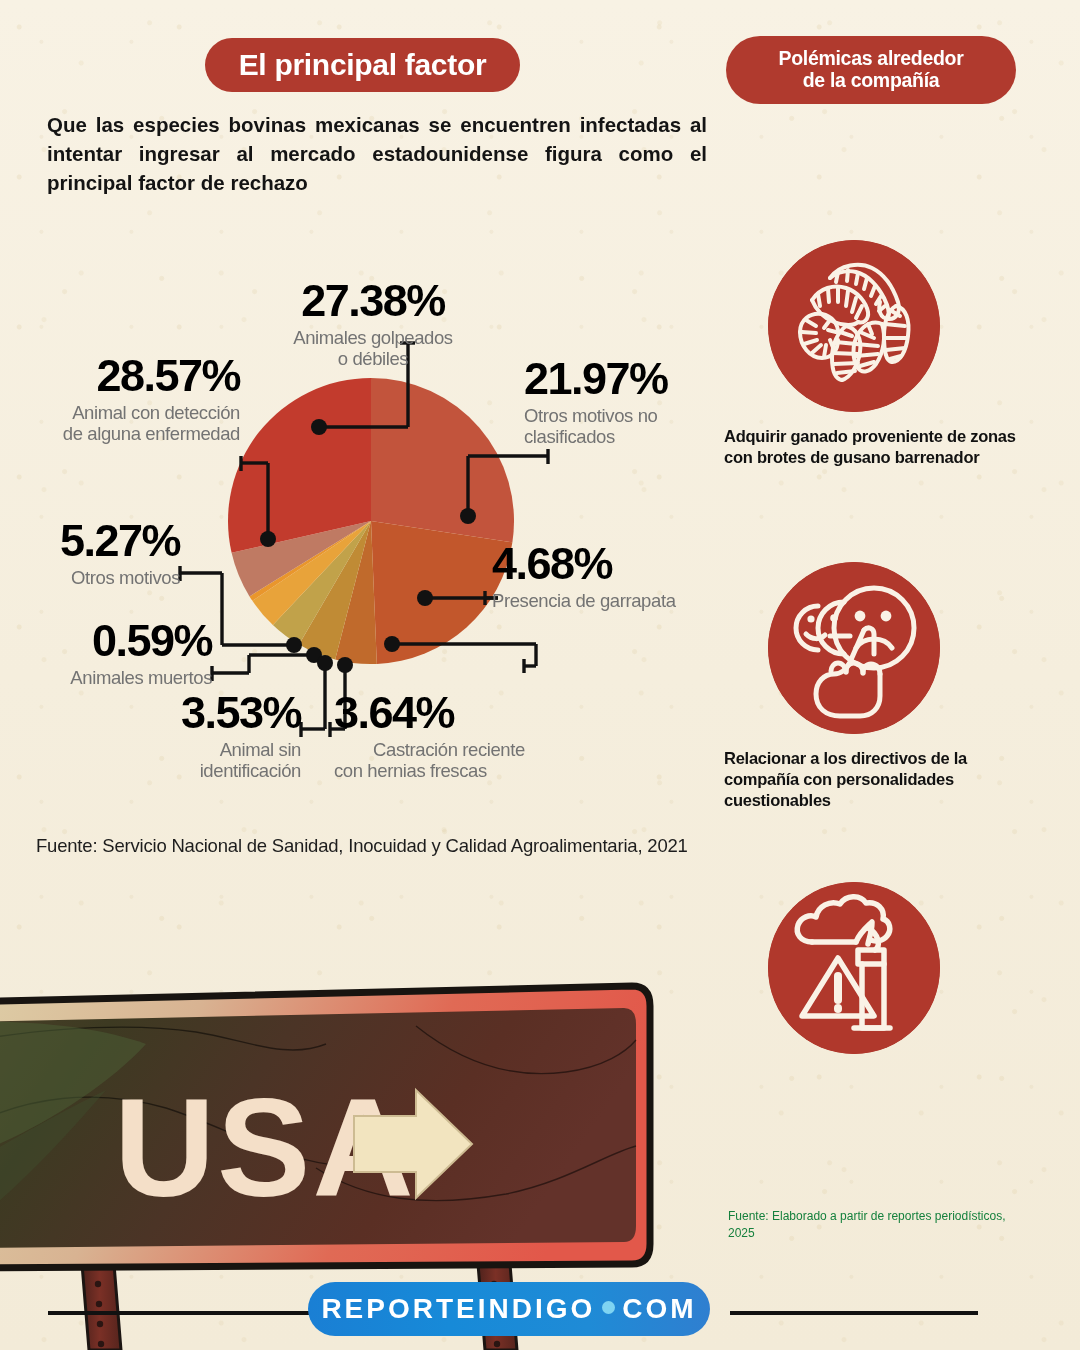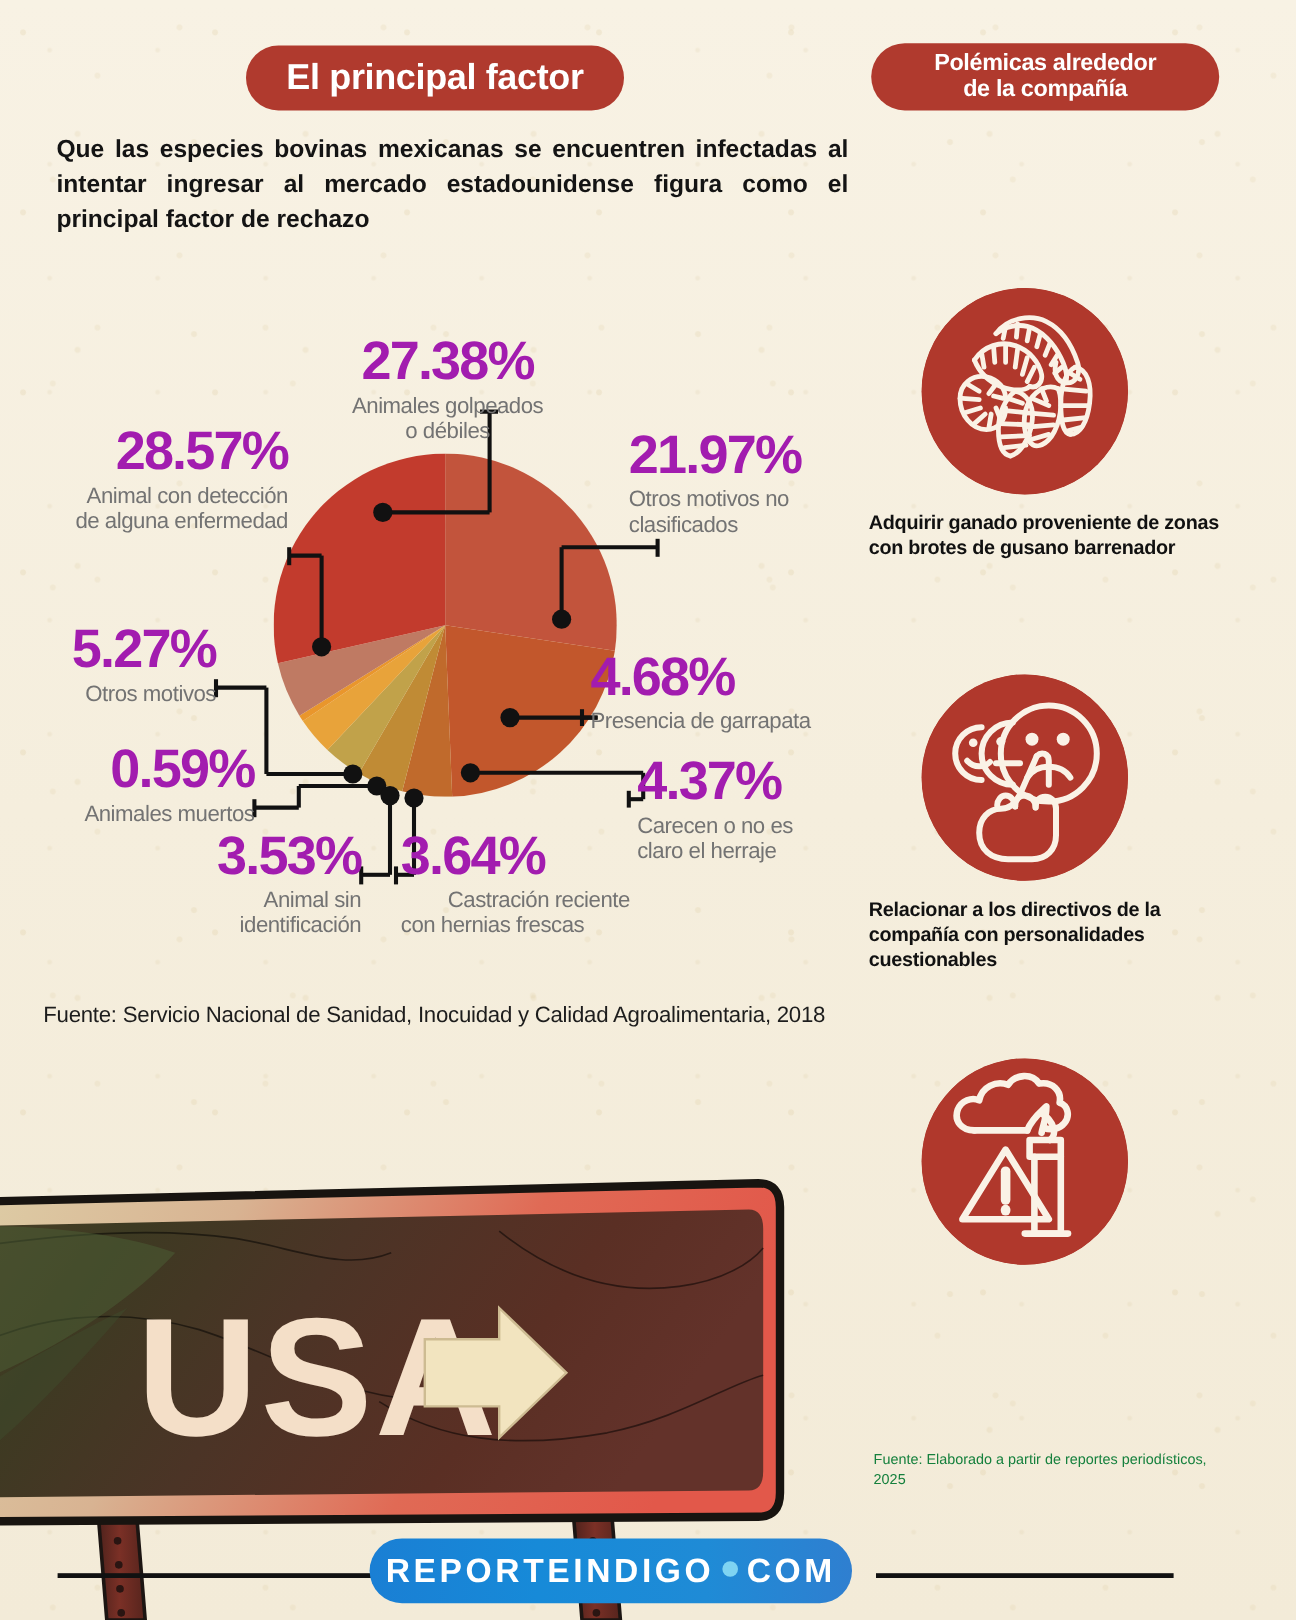--- a/index.html
+++ b/index.html
@@ -45,21 +45,21 @@
     font-size:20.5px; font-weight:bold; line-height:1.42; color:#141414;
     text-align:justify;
   }
 
   
   #chart-area{ position:absolute; left:0; top:250px; width:712px; height:580px; }
   #pie-wrap{ position:absolute; left:228px; top:128px; width:286px; height:286px; }
 
   .lbl{ position:absolute; }
   .lbl .pct{
-    color:#a21caf; font-weight:bold; font-size:45px; line-height:.95;
+    color:#000000; font-weight:bold; font-size:45px; line-height:.95;
     letter-spacing:-1.5px; white-space:nowrap;
   }
   .lbl .desc{
     color:#737373; font-weight:normal; font-size:18.5px; line-height:1.13;
     letter-spacing:-.4px; white-space:nowrap;
   }
   .lbl.r{ text-align:right; }
   .lbl.l{ text-align:left; }
   .lbl.c{ text-align:center; }
 
@@ -67,21 +67,21 @@
     position:absolute; left:36px; top:835px; font-size:18.5px; color:#1d1d1d;
     letter-spacing:-.2px;
   }
 
   
   #usa-illustration{ position:absolute; left:-14px; top:968px; width:700px; height:382px; }
 
   
   #right-col{ position:absolute; left:712px; top:0; width:328px; height:1350px; }
   #right-title-pill{
-    position:absolute; left:14px; top:36px; width:290px; height:56px;
+    position:absolute; left:14px; top:36px; width:290px; height:68px;
     font-size:19.5px; line-height:1.12; padding:0 8px;
   }
   #right-intro{
     position:absolute; left:16px; top:102px; width:283px;
     font-size:17px; font-weight:bold; line-height:1.38; color:#131313;
     text-align:justify;
   }
   .icon-block{ position:absolute; left:12px; width:300px; }
   .icon-circle{
     width:172px; height:172px; border-radius:50%; background:#b0382c;
@@ -229,34 +229,29 @@
       <div class="desc" style="margin-top:5px;">Animal sin</div>
       <div class="desc">identificación</div>
     </div>
 
     <div class="lbl l" style="left:334px; top:442px; width:230px;">
       <div class="pct">3.64%</div>
       <div class="desc" style="margin-top:5px;text-align:center;">Castración reciente</div>
       <div class="desc">con hernias frescas</div>
     </div>
 
-    <div class="lbl l" style="left:531px; top:380px; width:190px;">
-      <div class="pct">4.37%</div>
-      <div class="desc" style="margin-top:5px;">Carecen o no es</div>
-      <div class="desc">claro el herraje</div>
-    </div>
 
     <div class="lbl l" style="left:492px; top:293px; width:240px;">
       <div class="pct">4.68%</div>
       <div class="desc" style="margin-top:5px;">Presencia de garrapata</div>
     </div>
 
   </div>
 
-  <div id="source-left">Fuente: Servicio Nacional de Sanidad, Inocuidad y Calidad Agroalimentaria, 2018</div>
+  <div id="source-left">Fuente: Servicio Nacional de Sanidad, Inocuidad y Calidad Agroalimentaria, 2021</div>
 
   <svg id="usa-illustration" viewBox="0 0 700 382">
     <defs>
       <linearGradient id="boardg" x1="0" y1="0" x2="1" y2="0.25">
         <stop offset="0" stop-color="#4a4027"></stop>
         <stop offset="0.22" stop-color="#3d3a22"></stop>
         <stop offset="0.48" stop-color="#4b3426"></stop>
         <stop offset="0.78" stop-color="#5a2f24"></stop>
         <stop offset="1" stop-color="#63322a"></stop>
       </linearGradient>

